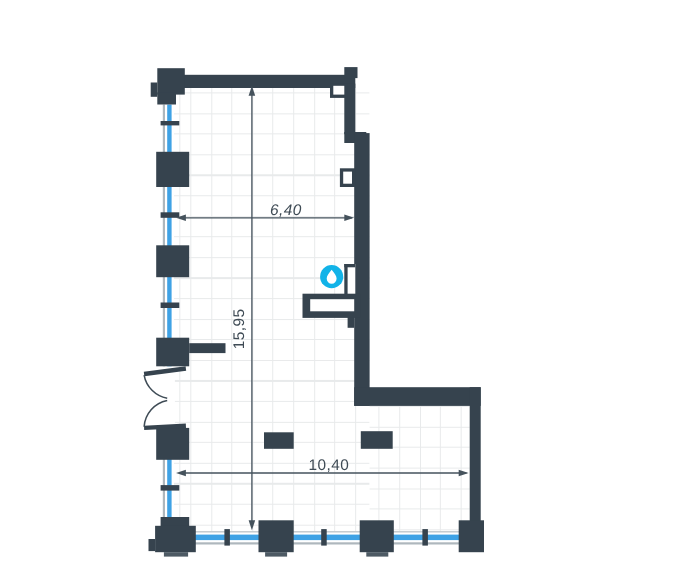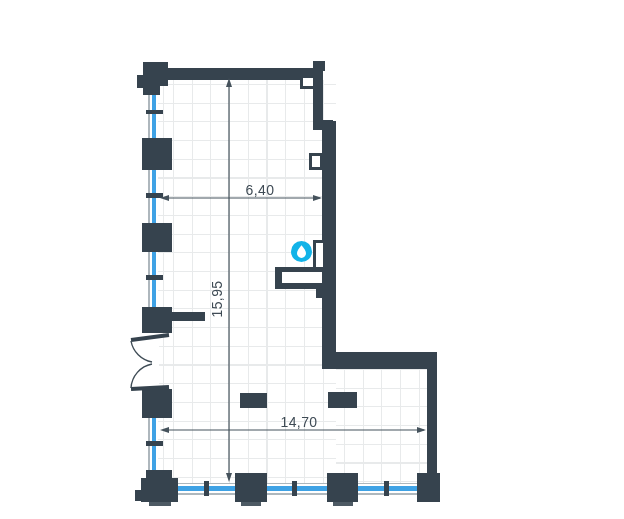--- a/index.html
+++ b/index.html
@@ -137,17 +137,17 @@
     <path d="M131,341 A26,26 0 0 0 152,362" fill="none" stroke="#3f4c56" stroke-width="1.4"></path>
     <line x1="169" y1="387" x2="131" y2="389" stroke="#36434e" stroke-width="4"></line>
     <path d="M131,388 A26,26 0 0 1 152,364" fill="none" stroke="#3f4c56" stroke-width="1.4"></path>
 
     <g>
       <circle cx="301.5" cy="251.5" r="10.5" fill="#12b3e8"></circle>
       <path d="M301.5,245.2 c2.6,3.4 4.5,5.5 4.5,8 a4.5,4.7 0 1 1 -9,0 c0,-2.5 1.9,-4.6 4.5,-8 z" fill="#ffffff"></path>
     </g>
   </svg>
 
-  <div class="dim-label" style="left:233px;top:182px;width:54px;">6,40</div>
+  <div class="dim-label" style="left:233px;top:182px;width:54px;font-style:italic;">6,40</div>
   <div class="dim-label vertical" style="left:187px;top:291px;width:60px;">15,95</div>
-  <div class="dim-label" style="left:272px;top:414px;width:54px;">14,70</div>
+  <div class="dim-label" style="left:272px;top:414px;width:54px;">10,40</div>
 
 </div>
 
 </body></html>

